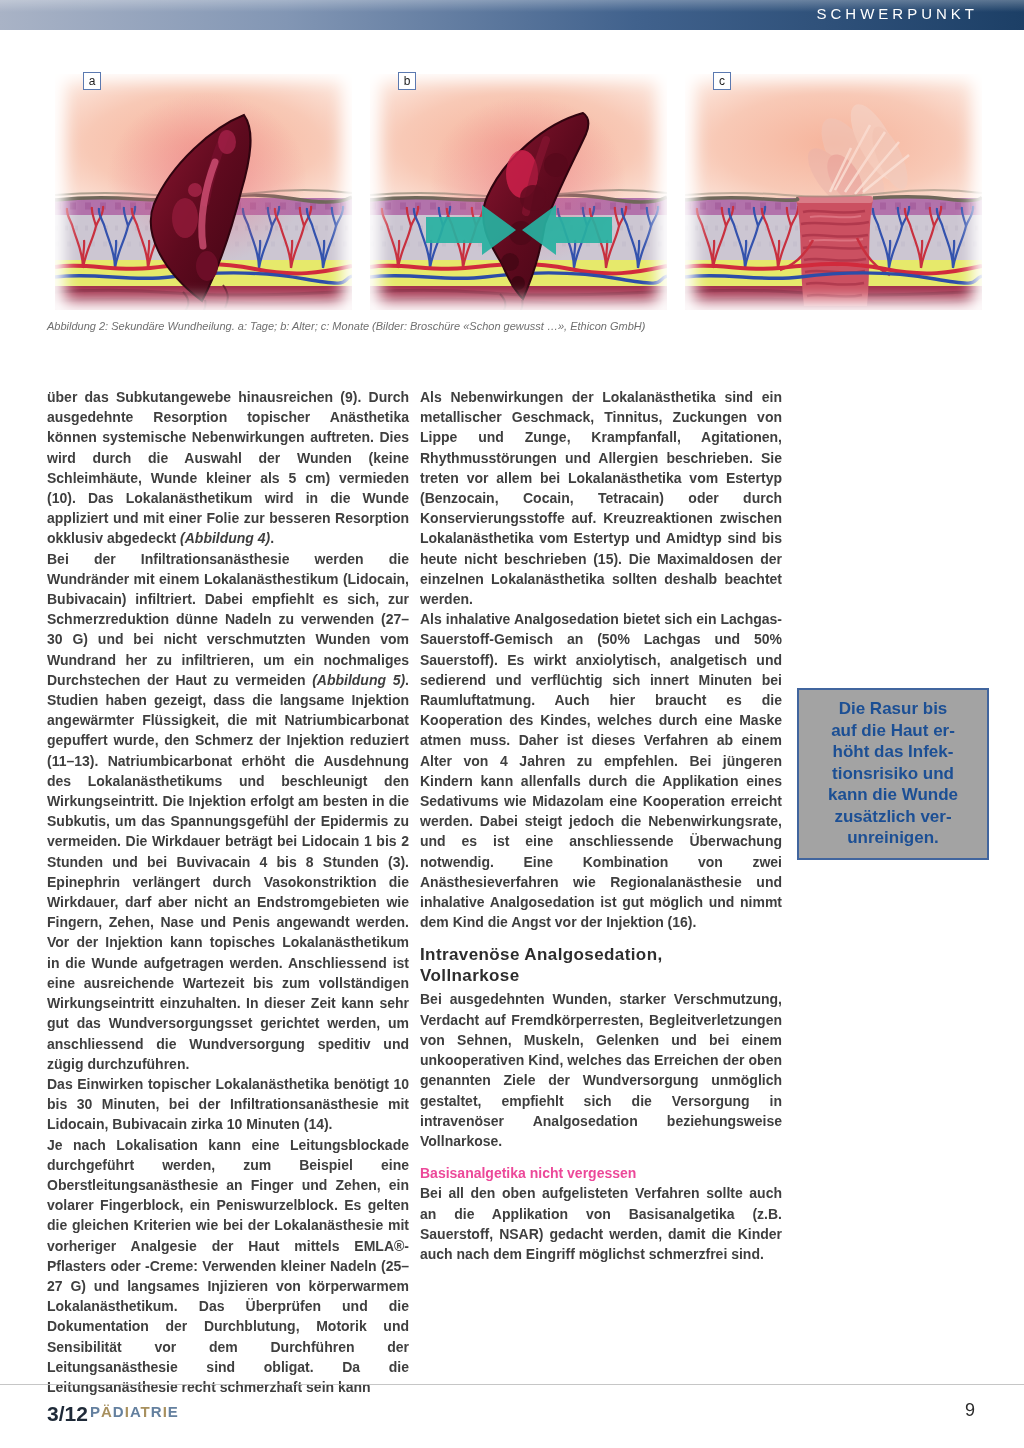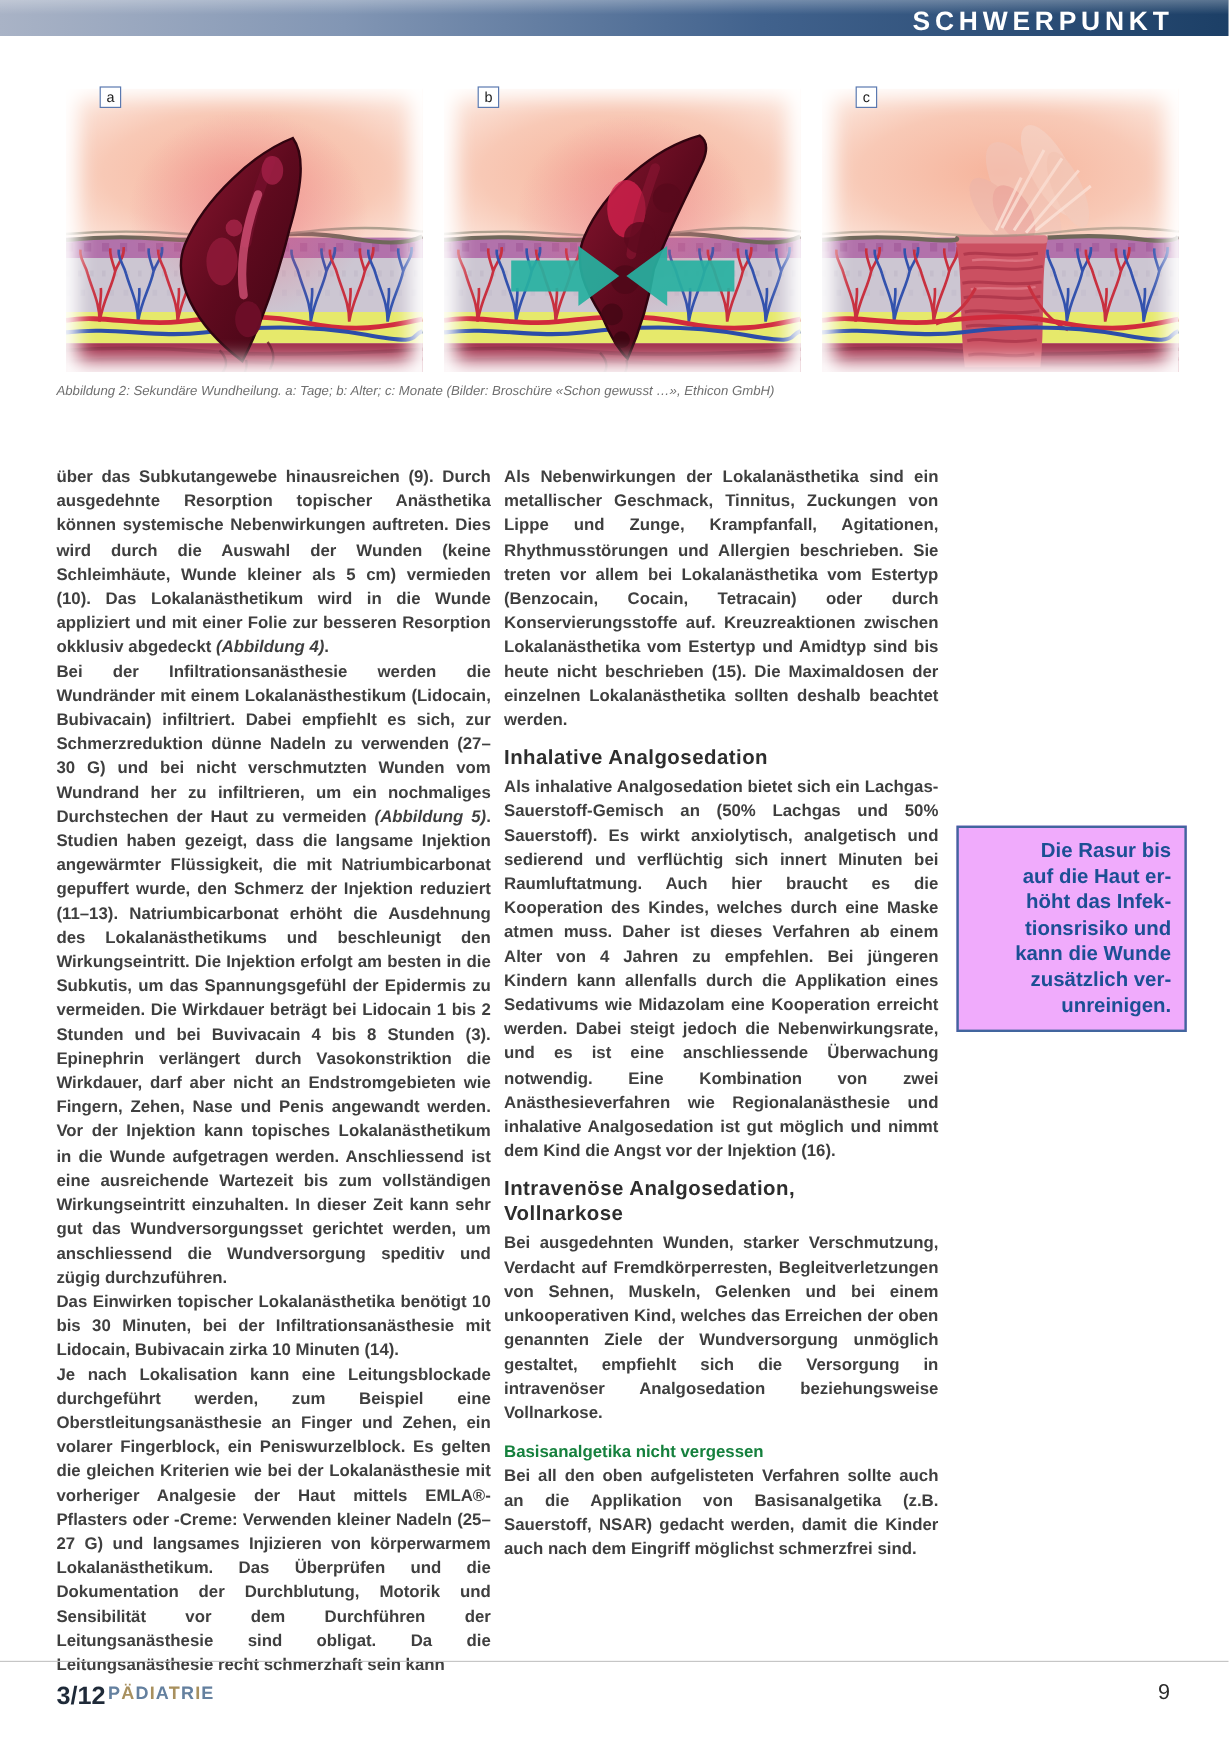--- a/index.html
+++ b/index.html
@@ -18,22 +18,22 @@
     font-family:"Liberation Sans", sans-serif;overflow:hidden;
   }
   
   .topbar{
     position:absolute;top:0;left:0;width:1024px;height:30px;
     background:
       linear-gradient(180deg, rgba(255,255,255,.28), rgba(255,255,255,0) 40%),
       linear-gradient(90deg, var(--header_gradient_left) 0%, #8296b4 28%, #41628d 62%, var(--header_gradient_right) 100%);
   }
   .topbar-title{
-    position:absolute;right:46px;top:5px;color:#fff;font-weight:bold;
-    font-size:22px;letter-spacing:4px;
+    position:absolute;right:46px;top:5px;color:#fff;font-weight:normal;
+    font-size:15px;letter-spacing:4px;
   }
   
   .figure{position:absolute;top:70px;left:55px;width:927px;display:flex;gap:18px;}
   .panel{position:relative;width:297px;height:240px;background:#fff;}
   .panel svg{position:absolute;inset:0;z-index:1;}
   .panel::after{content:"";position:absolute;inset:0;z-index:2;box-shadow:inset 0 0 16px 10px #fff;pointer-events:none;}
   .panel-label{
     position:absolute;z-index:5;top:2px;left:28px;width:16px;height:16px;
     border:1px solid #5b79b0;background:#fff;color:#1d1d1d;
     font-size:12px;line-height:16px;text-align:center;
@@ -47,27 +47,27 @@
   .col{position:absolute;top:0;width:362px;text-align:justify;
        font-size:14px;line-height:20.2px;color:var(--body_text);}
   .col-left{left:0;}
   .col-right{left:373px;}
   .col p{margin:0;font-weight:bold;}
   .col em{font-style:italic;}
   .col h2{
     font-size:17px;line-height:21px;margin:12px 0 3px;color:#2d2d2d;
     text-align:left;letter-spacing:.4px;white-space:pre-line;
   }
-  .col h3{font-size:14px;line-height:20.2px;margin:12px 0 0;color:#15803d;text-align:left;}
+  .col h3{font-size:14px;line-height:20.2px;margin:12px 0 0;color:#ec4899;text-align:left;}
   
   .pullquote{
     position:absolute;left:750px;top:301px;width:166px;
-    border:2px solid var(--quote_border);background:#f0abfc;
+    border:2px solid var(--quote_border);background:#a3a3a3;
     padding:8px 11px 9px;color:var(--quote_blue);font-weight:bold;
-    font-size:17px;line-height:21.5px;white-space:pre-line;text-align:right;
+    font-size:17px;line-height:21.5px;white-space:pre-line;text-align:center;
   }
   
   .footer-rule{position:absolute;top:1384px;left:0;width:1024px;height:1px;background:#c6c6c6;}
   .footer-issue{position:absolute;left:47px;top:1402px;font-weight:bold;font-size:21px;color:#1f2a38;}
   .logo{position:absolute;left:90px;top:1403px;font-weight:bold;font-size:15px;letter-spacing:1px;text-align:center;}
   .logo .lb{color:var(--logo_blue);}
   .logo .lt{color:var(--logo_gold);}
   .pageno{position:absolute;right:49px;top:1400px;font-size:18px;color:#2b2b2b;}
 </style>
 </head>
@@ -246,21 +246,20 @@
 
     <div class="col col-left">
       <p><span>über das Subkutangewebe hinausreichen (9). Durch ausgedehnte Resorption topischer Anästhetika können systemische Nebenwirkungen auftreten. Dies wird durch die Auswahl der Wunden (keine Schleimhäute, Wunde kleiner als 5 cm) vermieden (10). Das Lokalanästhetikum wird in die Wunde appliziert und mit einer Folie zur besseren Resorption okklusiv abgedeckt </span><em>(Abbildung 4)</em><span>.</span></p>
       <p><span>Bei der Infiltrationsanästhesie werden die Wundränder mit einem Lokalanästhestikum (Lidocain, Bubivacain) infiltriert. Dabei empfiehlt es sich, zur Schmerzreduktion dünne Nadeln zu verwenden (27–30 G) und bei nicht verschmutzten Wunden vom Wundrand her zu infiltrieren, um ein nochmaliges Durchstechen der Haut zu vermeiden </span><em>(Abbildung 5)</em><span>. Studien haben gezeigt, dass die langsame Injektion angewärmter Flüssigkeit, die mit Natriumbicarbonat gepuffert wurde, den Schmerz der Injektion reduziert (11–13). Natriumbicarbonat erhöht die Ausdehnung des Lokalanästhetikums und beschleunigt den Wirkungseintritt. Die Injektion erfolgt am besten in die Subkutis, um das Spannungsgefühl der Epidermis zu vermeiden. Die Wirkdauer beträgt bei Lidocain 1 bis 2 Stunden und bei Buvivacain 4 bis 8 Stunden (3). Epinephrin verlängert durch Vasokonstriktion die Wirkdauer, darf aber nicht an Endstromgebieten wie Fingern, Zehen, Nase und Penis angewandt werden. Vor der Injektion kann topisches Lokalanästhetikum in die Wunde aufgetragen werden. Anschliessend ist eine ausreichende Wartezeit bis zum vollständigen Wirkungseintritt einzuhalten. In dieser Zeit kann sehr gut das Wundversorgungsset gerichtet werden, um anschliessend die Wundversorgung speditiv und zügig durchzuführen.</span></p>
       <p>Das Einwirken topischer Lokalanästhetika benötigt 10 bis 30 Minuten, bei der Infiltrationsanästhesie mit Lidocain, Bubivacain zirka 10 Minuten (14).</p>
       <p>Je nach Lokalisation kann eine Leitungsblockade durchgeführt werden, zum Beispiel eine Oberstleitungsanästhesie an Finger und Zehen, ein volarer Fingerblock, ein Peniswurzelblock. Es gelten die gleichen Kriterien wie bei der Lokalanästhesie mit vorheriger Analgesie der Haut mittels EMLA®-Pflasters oder -Creme: Verwenden kleiner Nadeln (25–27 G) und langsames Injizieren von körperwarmem Lokalanästhetikum. Das Überprüfen und die Dokumentation der Durchblutung, Motorik und Sensibilität vor dem Durchführen der Leitungsanästhesie sind obligat. Da die Leitungsanästhesie recht schmerzhaft sein kann</p>
     </div>
 
     <div class="col col-right">
       <p>Als Nebenwirkungen der Lokalanästhetika sind ein metallischer Geschmack, Tinnitus, Zuckungen von Lippe und Zunge, Krampfanfall, Agitationen, Rhythmusstörungen und Allergien beschrieben. Sie treten vor allem bei Lokalanästhetika vom Estertyp (Benzocain, Cocain, Tetracain) oder durch Konservierungsstoffe auf. Kreuzreaktionen zwischen Lokalanästhetika vom Estertyp und Amidtyp sind bis heute nicht beschrieben (15). Die Maximaldosen der einzelnen Lokalanästhetika sollten deshalb beachtet werden.</p>
-      <h2>Inhalative Analgosedation</h2>
       <p>Als inhalative Analgosedation bietet sich ein Lachgas-Sauerstoff-Gemisch an (50% Lachgas und 50% Sauerstoff). Es wirkt anxiolytisch, analgetisch und sedierend und verflüchtig sich innert Minuten bei Raumluftatmung. Auch hier braucht es die Kooperation des Kindes, welches durch eine Maske atmen muss. Daher ist dieses Verfahren ab einem Alter von 4 Jahren zu empfehlen. Bei jüngeren Kindern kann allenfalls durch die Applikation eines Sedativums wie Midazolam eine Kooperation erreicht werden. Dabei steigt jedoch die Nebenwirkungsrate, und es ist eine anschliessende Überwachung notwendig. Eine Kombination von zwei Anästhesieverfahren wie Regionalanästhesie und inhalative Analgosedation ist gut möglich und nimmt dem Kind die Angst vor der Injektion (16).</p>
       <h2>Intravenöse Analgosedation,
 Vollnarkose</h2>
       <p>Bei ausgedehnten Wunden, starker Verschmutzung, Verdacht auf Fremdkörperresten, Begleitverletzungen von Sehnen, Muskeln, Gelenken und bei einem unkooperativen Kind, welches das Erreichen der oben genannten Ziele der Wundversorgung unmöglich gestaltet, empfiehlt sich die Versorgung in intravenöser Analgosedation beziehungsweise Vollnarkose.</p>
       <h3>Basisanalgetika nicht vergessen</h3>
       <p>Bei all den oben aufgelisteten Verfahren sollte auch an die Applikation von Basisanalgetika (z.B. Sauerstoff, NSAR) gedacht werden, damit die Kinder auch nach dem Eingriff möglichst schmerzfrei sind.</p>
     </div>
 
     <aside class="pullquote">Die Rasur bis
 auf die Haut er-

